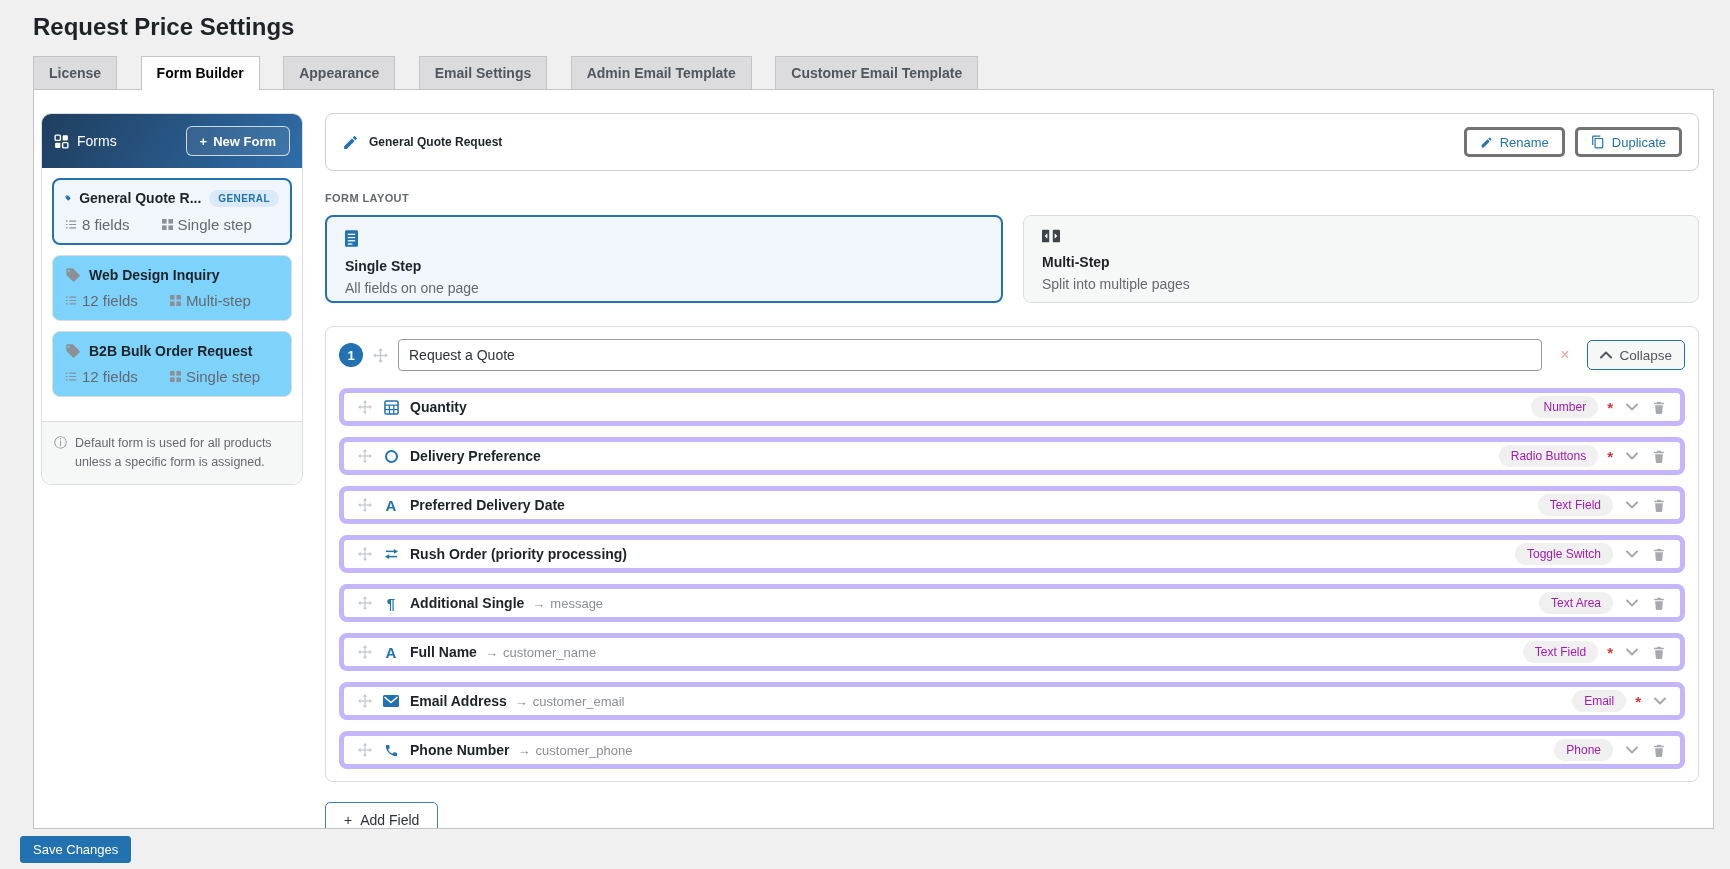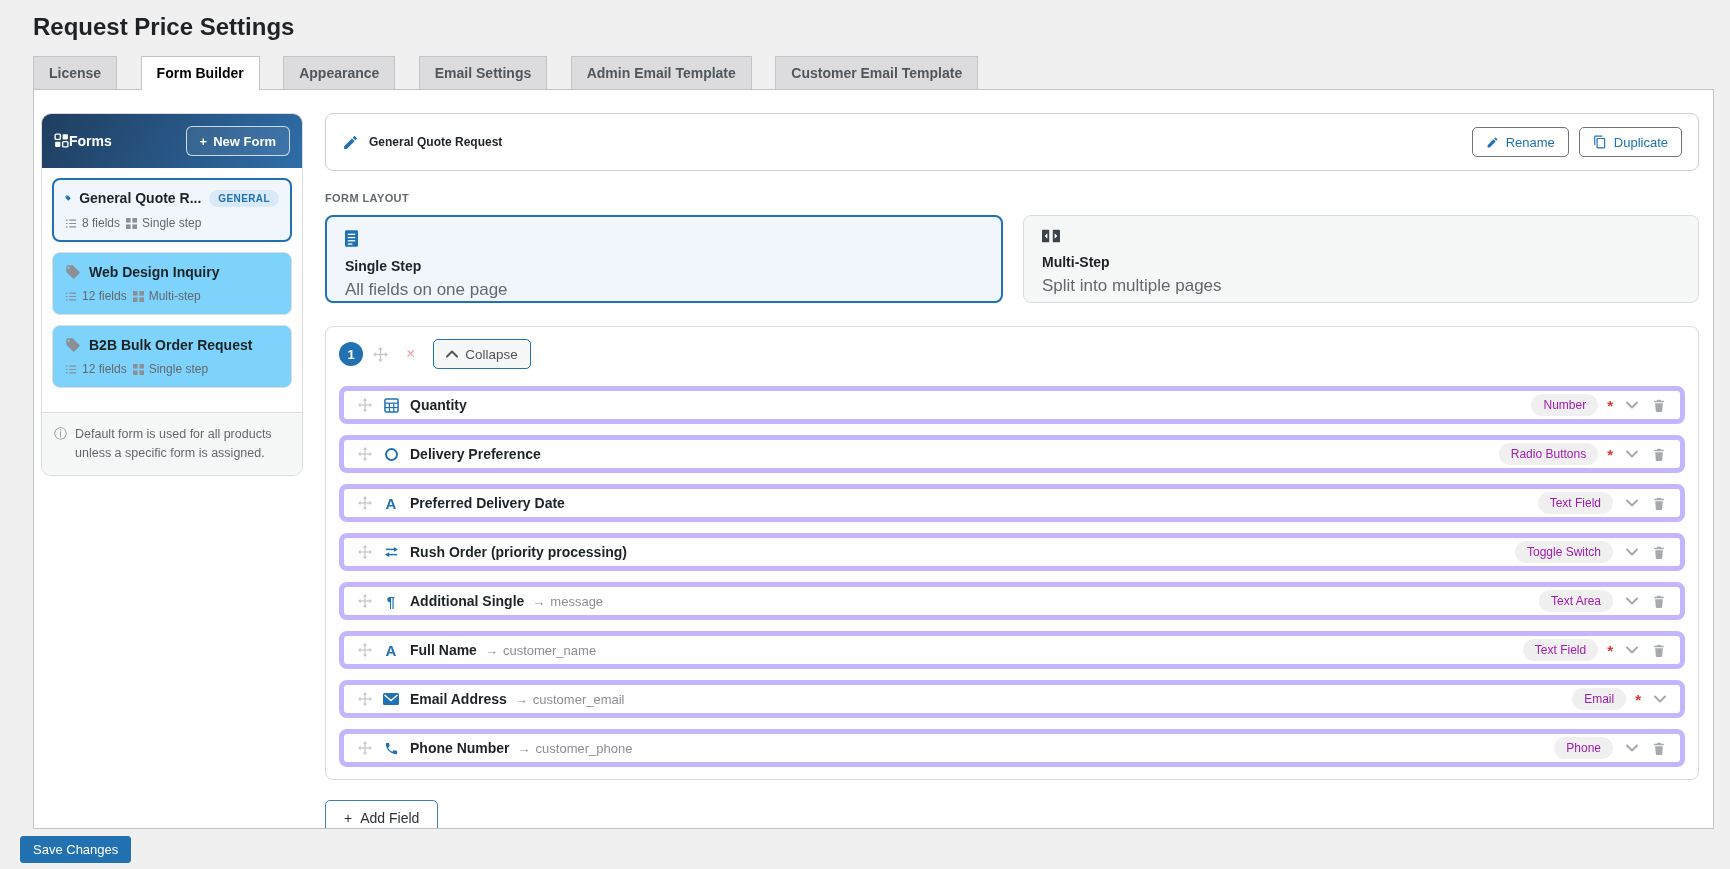--- a/index.html
+++ b/index.html
@@ -26,65 +26,65 @@
     background:#fff; border:1px solid #c3c4c7;
     display:flex; align-items:flex-start;
     padding:23px 14px 0 7px; overflow:hidden; position:relative; z-index:1;
   }
   
   .sidebar { width:262px; flex:none; border:1px solid #dcdcde; border-radius:10px; overflow:hidden; background:#fff; }
   .sb-head {
     height:54px; display:flex; align-items:center; justify-content:space-between; padding:0 12px;
     background:linear-gradient(120deg,#1f3e5f 0%,#2f6da8 100%);
   }
-  .sb-title { display:flex; align-items:flex-start; gap:0; color:#fff; font-size:14px; font-weight:700; }
+  .sb-title { display:flex; align-items:flex-end; gap:8px; color:#fff; font-size:14px; font-weight:400; }
   .btn-new-form {
     display:flex; align-items:center; gap:6px; height:30px; padding:0 13px;
     background:rgba(255,255,255,.08); border:1px solid rgba(255,255,255,.75); border-radius:6px;
     color:#fff; font-size:13px; font-weight:600; cursor:pointer; font-family:inherit;
   }
   .sb-body { padding:10px; }
   .form-card {
     border:1px solid #dcdcde; border-radius:8px; padding:11px 12px; margin-bottom:10px;
     background:#7dd3fc; cursor:pointer;
   }
   .form-card.selected { border:2px solid #2271b1; background:#f0f6fc; padding:10px 11px; }
   .fc-top { display:flex; align-items:flex-start; gap:8px; }
   .fc-name { font-size:14px; font-weight:700; color:#1d2327; white-space:nowrap; }
   .fc-badge {
     margin-left:auto; font-size:10px; font-weight:700; letter-spacing:.4px;
     color:#2271b1; background:#d9e9f8; border-radius:10px; padding:3px 9px;
   }
-  .fc-meta { display:flex; align-items:center; gap:6px; margin-top:9px; font-size:12px; color:#646970; }
+  .fc-meta { display:flex; align-items:center; gap:32px; margin-top:9px; font-size:15px; color:#646970; }
   .fc-meta span.m { display:flex; align-items:center; gap:5px; }
   .sb-note {
     background:#f6f7f7; border-top:1px solid #dcdcde; padding:12px 12px;
     font-size:12.5px; color:#646970; line-height:1.5; display:flex; gap:8px; margin-top:4px;
   }
   .info-glyph { color:#8c8f94; font-size:13px; line-height:1.4; }
   
   .main { flex:1; min-width:0; margin-left:22px; }
   .form-header {
     border:1px solid #ccd0d4; border-radius:8px; background:#fff;
     height:58px; display:flex; align-items:center; padding:0 16px;
   }
   .fh-title { font-size:12px; font-weight:700; margin-left:10px; }
   .fh-actions { margin-left:auto; display:flex; gap:10px; }
   .btn-outline {
     display:flex; align-items:center; gap:7px; height:30px; padding:0 13px;
-    background:#fff; border:1px solid #737373; border-radius:5px;
+    background:#fff; border:3px solid #737373; border-radius:5px;
     color:#2271b1; font-size:13px; font-weight:400; cursor:pointer; font-family:inherit;
   }
   .layout-label { margin:21px 0 11px; font-size:11px; font-weight:700; letter-spacing:.4px; color:#646970; }
   .layout-row { display:flex; gap:20px; }
   .layout-card { flex:1; border-radius:8px; padding:13px 18px; height:88px; cursor:pointer; }
   .layout-card.selected { border:2px solid #2271b1; background:#f0f6fc; }
   .layout-card.plain { border:1px solid #dcdcde; background:#f6f7f7; }
   .lc-title { font-size:14px; font-weight:700; margin-top:7px; color:#1d2327; }
-  .lc-desc { font-size:17px; color:#646970; margin-top:6px; }
+  .lc-desc { font-size:14px; color:#646970; margin-top:6px; }
   
   .step { margin-top:23px; border:1px solid #dcdcde; border-radius:8px; padding:12px 13px; background:#fff; }
   .step-head { display:flex; align-items:center; gap:10px; margin-bottom:17px; }
   .step-num {
     width:24px; height:24px; border-radius:50%; background:#2271b1; color:#fff;
     font-size:13px; font-weight:700; display:flex; align-items:center; justify-content:center; flex:none;
   }
   .move { display:flex; align-items:center; cursor:move; flex:none; }
   .step-title-input {
     flex:1; height:32px; border:1px solid #949a9f; border-radius:4px; padding:0 10px;
@@ -336,20 +336,21 @@
               <g fill="#c4c8cc">
                 <polygon points="8,0 5.5,3 10.5,3"></polygon>
                 <polygon points="8,16 5.5,13 10.5,13"></polygon>
                 <polygon points="0,8 3,5.5 3,10.5"></polygon>
                 <polygon points="16,8 13,5.5 13,10.5"></polygon>
                 <rect x="7.3" y="2.5" width="1.4" height="11"></rect>
                 <rect x="2.5" y="7.3" width="11" height="1.4"></rect>
               </g>
             </svg>
         </span>
+        <input class="step-title-input" type="text" value="Request a Quote" style="">
         <span class="step-close">×</span>
         <button class="btn-collapse">
           <svg viewBox="0 0 12 8" width="12" height="8">
               <polyline points="1,6.5 6,1.5 11,6.5" fill="none" stroke="#50575e" stroke-width="2" stroke-linecap="round" stroke-linejoin="round"></polyline>
             </svg>
           <span>Collapse</span>
         </button>
       </div>
 
       <div class="field-row">

